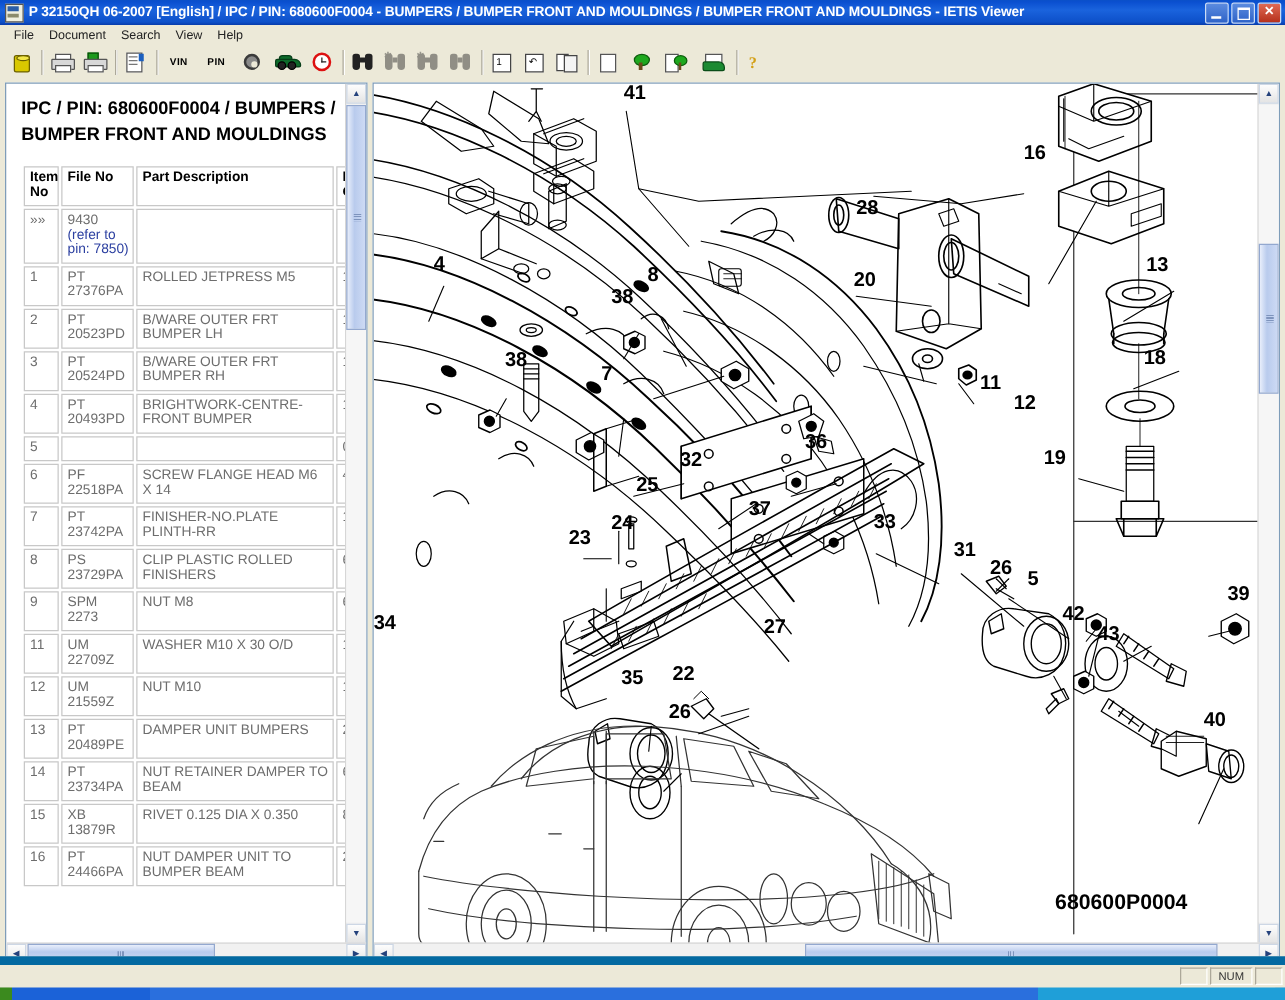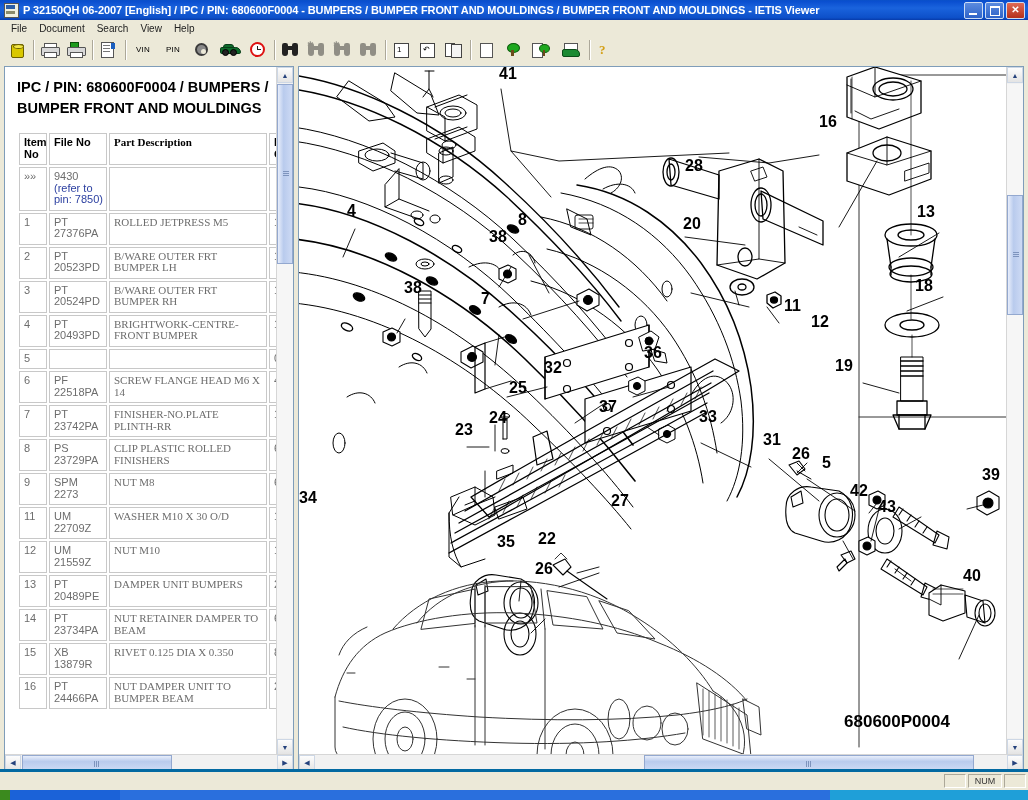--- a/index.html
+++ b/index.html
@@ -51,21 +51,21 @@
     display:flex;align-items:center;padding-left:4px;box-sizing:border-box;
     border-bottom:1px solid #ece9d8;
   }
   .tbtn{
     width:24px;height:22px;margin-right:2px;
     border:1px solid #ece9d8;background:#ece9d8;
     display:flex;align-items:center;justify-content:center;
     position:relative;box-sizing:border-box;
   }
   .tbtn.wide{width:28px;}
-  .tbtn .lbl{font-size:8px;font-weight:normal;color:#000;letter-spacing:0.3px;}
+  .tbtn .lbl{font-size:8px;font-weight:bold;color:#000;letter-spacing:0.3px;}
   .tsep{width:7px;height:22px;position:relative;}
   .tsep:after{content:"";position:absolute;left:3px;top:1px;width:1px;height:20px;background:#aca899;border-right:1px solid #fff;}
 
   
   .ic{position:relative;width:17px;height:15px;}
   .ic.cyl{width:13px;height:14px;}
   .ic.cyl i{position:absolute;left:1px;top:1px;width:11px;height:12px;background:#d9c800;border:1px solid #6b6000;border-radius:2px;}
   .ic.cyl i:after{content:"";position:absolute;left:1px;top:-1px;width:9px;height:3px;background:#f2e646;border:1px solid #6b6000;border-radius:50%;}
   .ic.prn{width:17px;height:13px;}
   .ic.prn .body{position:absolute;left:0;top:4px;width:17px;height:7px;background:#d8d8d8;border:1px solid #555;border-radius:1px;}
@@ -121,21 +121,21 @@
   }
   .lp-inner{position:absolute;left:0;top:0;right:16px;bottom:16px;overflow:hidden;padding:10px 8px 0 12px;box-sizing:border-box;}
   .lp-title{font-size:14.5px;font-weight:bold;color:#000;line-height:21px;margin:0 0 12px 0;}
   .lp-sub{font-size:12px;color:#000;line-height:16px;margin:0 0 10px 0;}
   table.parts{border-collapse:separate;border-spacing:2px;width:276px;font-size:11px;table-layout:fixed;}
   table.parts th,table.parts td{
     border:1px solid #c8c8c8;vertical-align:top;padding:3px 3px 4px 4px;
     color:#6d6d6d;line-height:11.5px;background:#fff;box-sizing:border-box;
   }
   table.parts th{color:#000;font-weight:bold;text-align:left;}
-  .col-item{width:28px;} .col-part{width:58px;} .col-desc{width:158px;font-family:Liberation Serif, serif;} .col-qty{width:30px;}
+  .col-item{width:28px;} .col-part{width:58px;} .col-desc{width:158px;} .col-qty{width:30px;}
   td.pn{color:#8d3a52;}
   td.pn .ref{color:#2b3fa0;}
   
   .vscroll{
     position:absolute;right:0;top:0;width:16px;bottom:16px;background:#f1f1f1;border-left:1px solid #d6d6d6;
   }
   .vscroll .arrow{
     width:16px;height:16px;background:linear-gradient(to bottom,#fdfdfd,#e4e4e4);
     border:1px solid #cdd7e5;box-sizing:border-box;display:flex;align-items:center;justify-content:center;
     font-size:7px;color:#25427c;
@@ -170,21 +170,21 @@
   .rightpane{
     position:absolute;left:298px;top:66px;width:726px;height:706px;
     background:#fff;border:1px solid #7f9db9;box-sizing:border-box;overflow:hidden;
   }
   .dg-wrap{position:absolute;left:0;top:0;right:16px;bottom:16px;overflow:hidden;background:#fff;}
   .dg-wrap svg{display:block;}
 
   
   .statusbar{
     position:absolute;left:0;bottom:10px;width:1028px;height:18px;background:#ece9d8;
-    border-top:3px solid #0369a1;display:flex;align-items:center;justify-content:flex-end;
+    border-top:7px solid #0369a1;display:flex;align-items:center;justify-content:flex-end;
   }
   .sb-cell{
     width:22px;height:14px;border:1px solid #aca899;border-right-color:#fff;border-bottom-color:#fff;
     margin-right:2px;box-sizing:border-box;
   }
   .sb-cell.num{width:34px;font-size:9px;color:#333;text-align:center;line-height:12px;}
   .taskstrip{position:absolute;left:0;bottom:0;width:1028px;height:10px;
     background:linear-gradient(to right,#3b8a1e 0 10px,#1b62d8 10px 120px,#2a6fdd 120px 830px,#1f9fd8 830px 1028px);}
 </style>
 </head>

